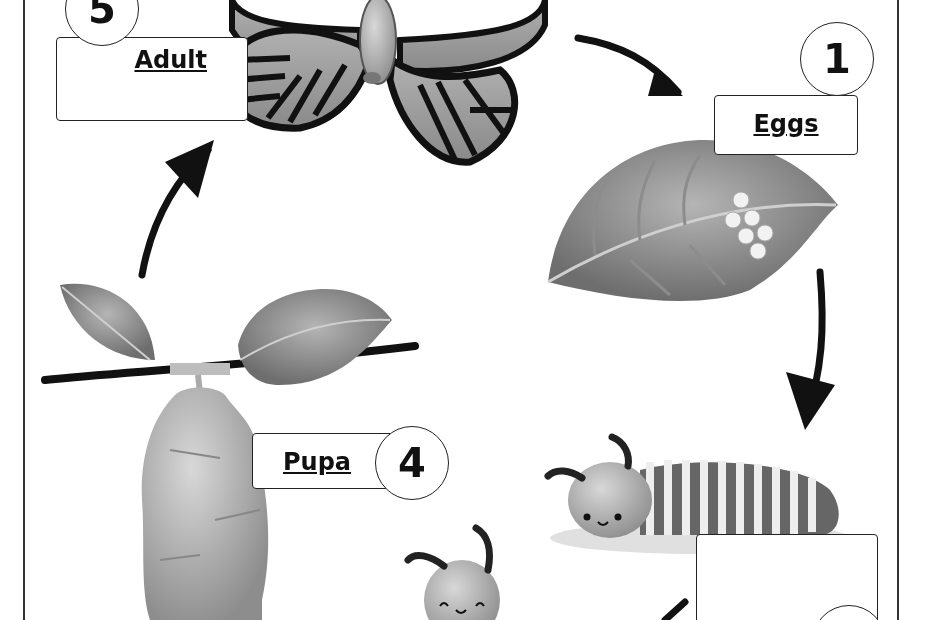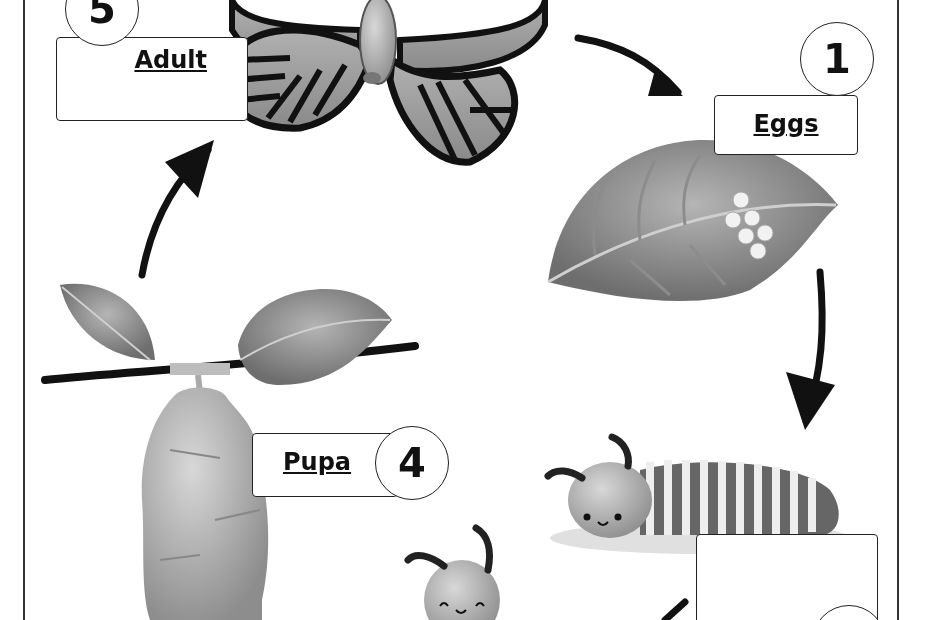--- a/index.html
+++ b/index.html
@@ -138,20 +138,20 @@
 <div class="label-box" style="left:56px;top:37px;width:192px;height:84px;text-align:right;padding:6px 40px 0 0;">
   <div>Adult</div>
 </div>
 <div class="num-circle" style="left:65px;top:-28px;width:74px;height:74px;line-height:72px;">5</div>
 
 <div class="label-box" style="left:714px;top:86px;width:144px;height:60px;text-align:center;line-height:56px;margin-top:9px;">
   <span>Eggs</span>
 </div>
 <div class="num-circle" style="left:800px;top:22px;width:74px;height:74px;line-height:72px;">1</div>
 
-<div class="label-box" style="left:252px;top:433px;width:146px;height:64px;padding-left:30px;line-height:56px;">
+<div class="label-box" style="left:252px;top:433px;width:146px;height:56px;padding-left:30px;line-height:56px;">
   <span>Pupa</span>
 </div>
 <div class="num-circle" style="left:375px;top:426px;width:74px;height:74px;line-height:72px;">4</div>
 
 <div class="label-box" style="left:696px;top:534px;width:182px;height:110px;padding:14px 0 0 12px;line-height:34px;">
 </div>
 <div class="num-circle" style="left:812px;top:605px;width:74px;height:74px;"></div>
 
 </body></html>

